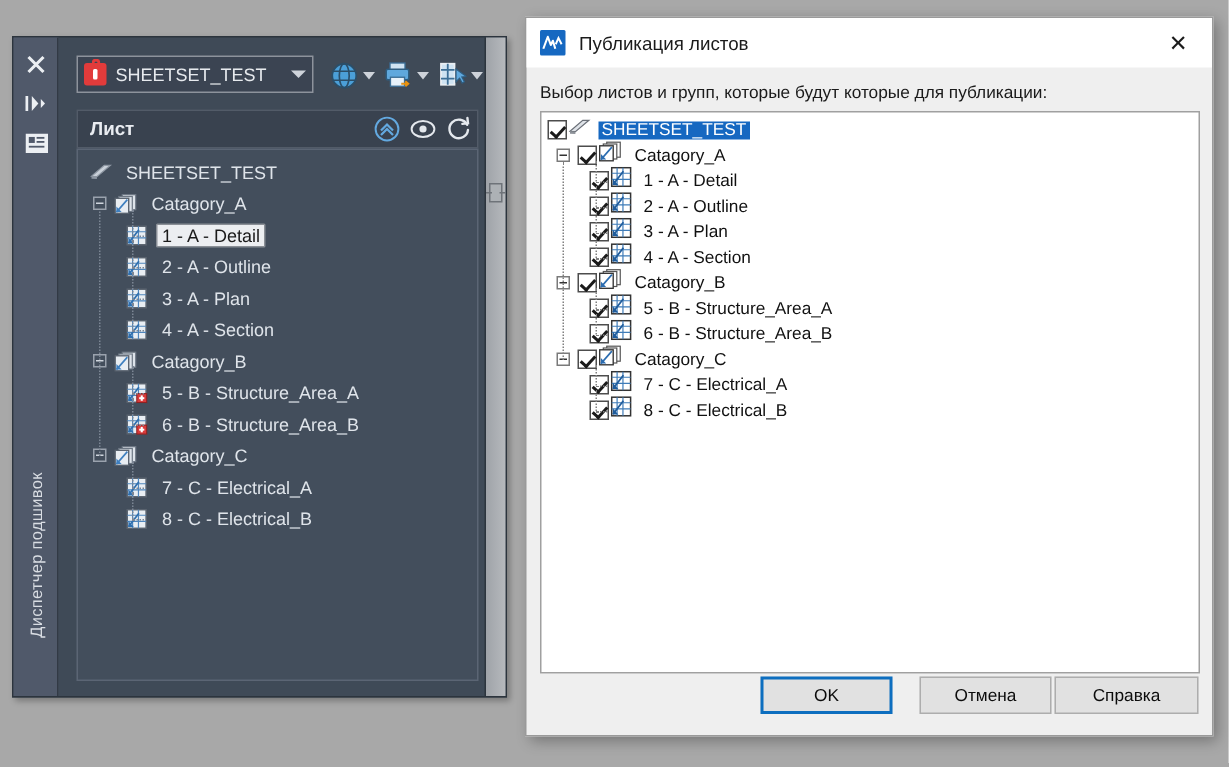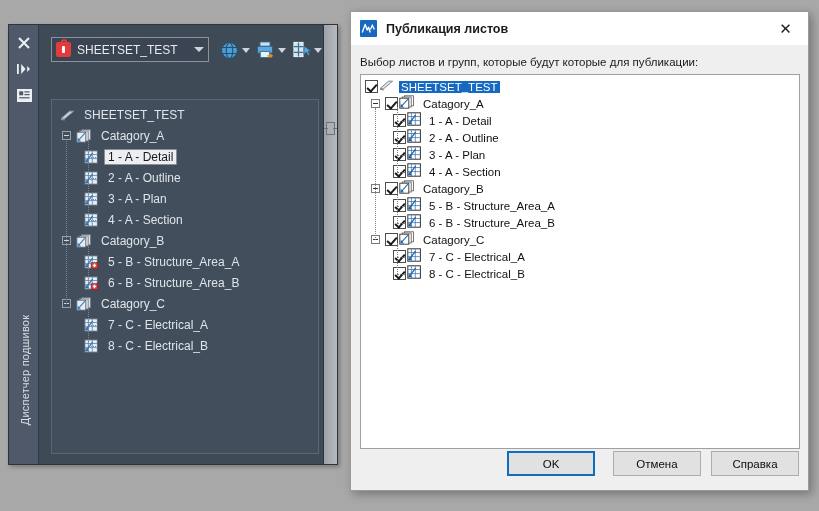--- a/index.html
+++ b/index.html
@@ -143,21 +143,21 @@
   }
   #dlg-titlebar{
     position:absolute;left:0;top:0;right:0;height:33px;background:#ffffff;
     display:flex;align-items:center;
   }
   #dlg-app-icon{
     width:17px;height:17px;margin-left:9px;margin-right:9px;flex:0 0 auto;
     background:#1668c1;border-radius:1px;position:relative;
     display:flex;align-items:center;justify-content:center;
   }
-  #dlg-title{font-size:12.5px;color:#1b1b1b;flex:1 1 auto;font-weight:bold;}
+  #dlg-title{font-size:12.5px;color:#1b1b1b;flex:1 1 auto;}
   #dlg-close{
     width:45px;height:32px;display:flex;align-items:center;justify-content:center;
     color:#1b1b1b;font-size:15px;flex:0 0 auto;
   }
   #dlg-instr{
     position:absolute;left:9px;top:44px;font-size:11.5px;color:#1b1b1b;
   }
   #dlg-tree{
     position:absolute;left:9px;top:62px;width:440px;height:375px;
     background:#ffffff;border:1px solid #a0a0a0;box-sizing:border-box;
@@ -183,21 +183,21 @@
   .ddot-h{position:absolute;border-top:1px dotted #808080;height:1px;}
 
   .btn{
     position:absolute;bottom:14px;height:25px;
     background:#e1e1e1;border:1px solid #adadad;box-sizing:border-box;
     font-size:11.5px;color:#0c0c0c;
     display:flex;align-items:center;justify-content:center;
   }
   #btn-ok{right:213px;width:88px;background:#e1e1e1;border:2px solid #0d6ebf;}
   #btn-cancel{right:107px;width:88px;}
-  #btn-help{right:9px;width:88px;}
+  #btn-help{right:9px;width:96px;}
 </style>
 </head>
 <body>
 
 <div id="palette">
 
   <div id="palette-gutter">
     <div class="gut-icon" id="gut-close">
       <svg width="14" height="14" viewBox="0 0 14 14">
           <path d="M2 2 L12 12 M12 2 L2 12" stroke="#eceff3" stroke-width="2.1" fill="none"></path>
@@ -260,20 +260,41 @@
           <svg width="19" height="18" viewBox="0 0 19 18">
             <rect x="2" y="1.5" width="9" height="14" fill="#cfe3f2" stroke="#e9eef3" stroke-width="1.2"></rect>
             <path d="M2 5.6 h9 M2 11.4 h9 M6.5 1.5 v14" stroke="#3d6f96" stroke-width="1.2"></path>
             <path d="M12 5 l0 8.5 l2.4 -2.4 l1.7 3.3 l1.5 -0.9 l-1.7 -3.2 l3 -0.3 Z" fill="#5fa8dd" stroke="#2e5d80" stroke-width=".8"></path>
           </svg>
         </span>
         <span class="tb-caret"></span>
       </div>
     </div>
 
+    <div id="list-header">
+      <span id="list-header-title">Лист</span>
+      <span class="hdr-btn">
+        <svg width="18" height="18" viewBox="0 0 18 18">
+          <circle cx="9" cy="9" r="7.6" fill="none" stroke="#63a9e0" stroke-width="1.3"></circle>
+          <path d="M5 10 L9 6 L13 10 M5 13 L9 9 L13 13" stroke="#63a9e0" stroke-width="1.5" fill="none"></path>
+        </svg>
+      </span>
+      <span class="hdr-btn">
+        <svg width="20" height="14" viewBox="0 0 20 14">
+          <ellipse cx="10" cy="7" rx="7.6" ry="5.3" fill="none" stroke="#e4e8ed" stroke-width="1.3"></ellipse>
+          <circle cx="10" cy="7" r="2.4" fill="#e4e8ed"></circle>
+        </svg>
+      </span>
+      <span class="hdr-btn">
+        <svg width="18" height="18" viewBox="0 0 18 18">
+          <path d="M14.4 6.2 A6.2 6.2 0 1 0 15 9.6" stroke="#e4e8ed" stroke-width="1.6" fill="none" stroke-linecap="round"></path>
+          <path d="M11.2 5.6 L15 5.2 L14.6 1.6" stroke="#e4e8ed" stroke-width="1.6" fill="none" stroke-linecap="round"></path>
+        </svg>
+      </span>
+    </div>
 
     <div id="tree">
         <div class="trow" style="top: 4px; position: absolute; left: 0px; right: 0px;">
           <span style="width: 8px; flex: 0 0 auto;"></span>
           <span class="ico ico-sheetset"><svg width="15" height="13" viewBox="0 0 15 13" class="ico">
               <path d="M1 9.5 L9.5 2.2 L13.6 2.2 L4.6 9.8 Z" fill="#c9d0d9" stroke="#8d96a2" stroke-width=".8"></path>
               <path d="M1 9.5 L4.6 9.8 L4.6 11.4 L1 11.1 Z" fill="#8d96a2"></path>
             </svg></span>
           <span class="tlabel">SHEETSET_TEST</span>
         </div>

